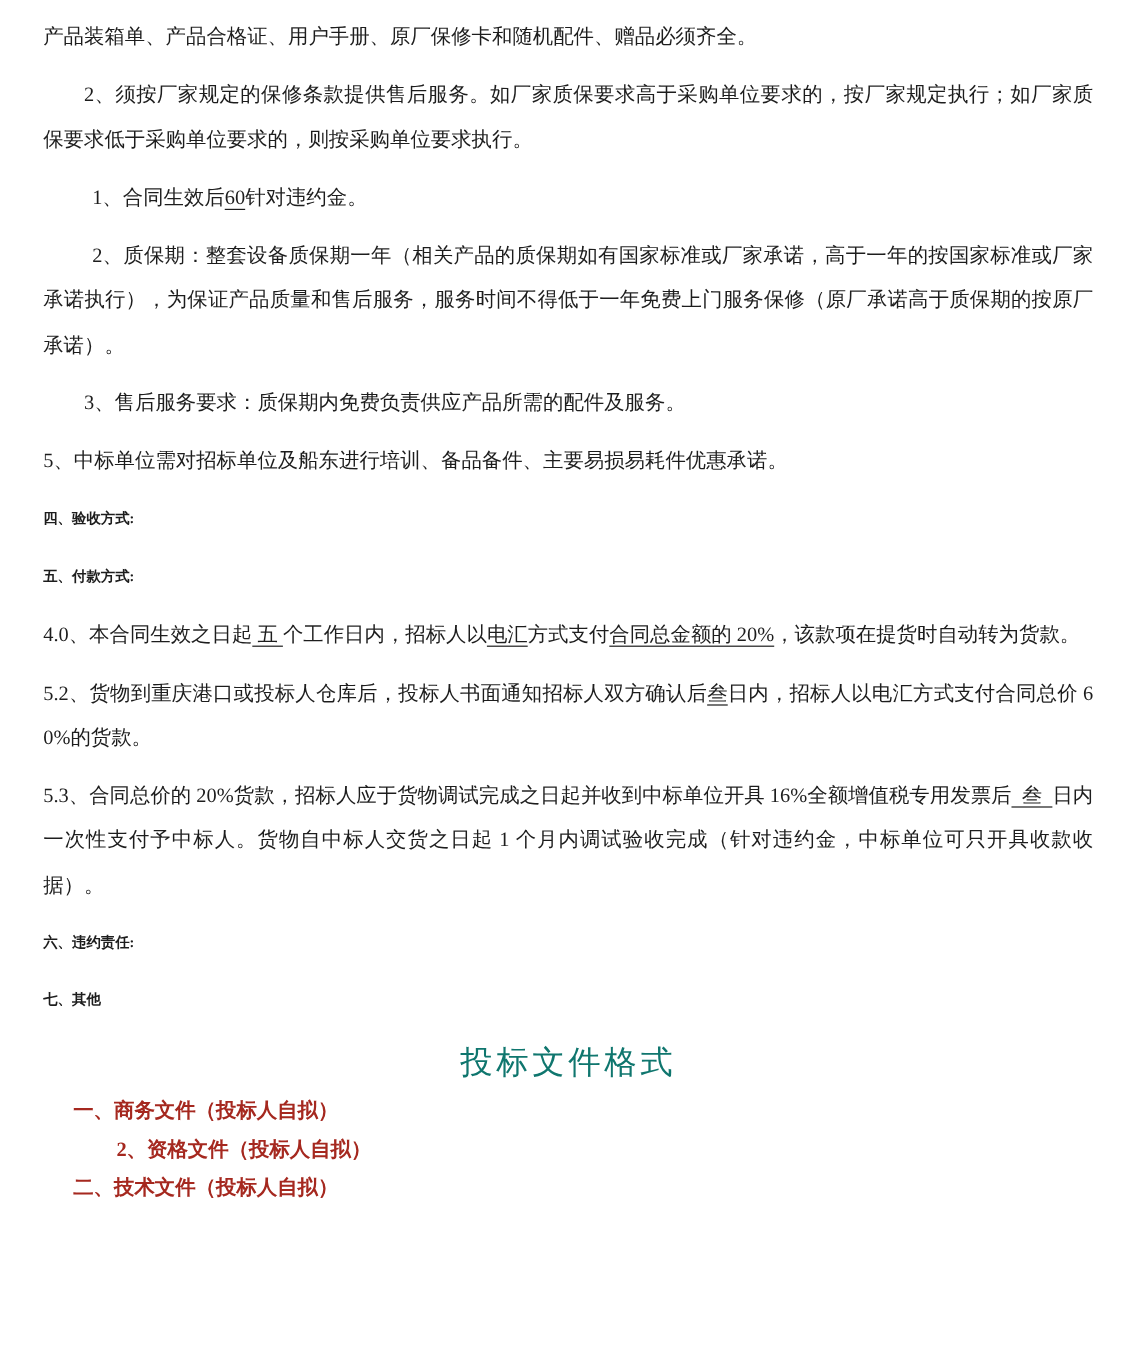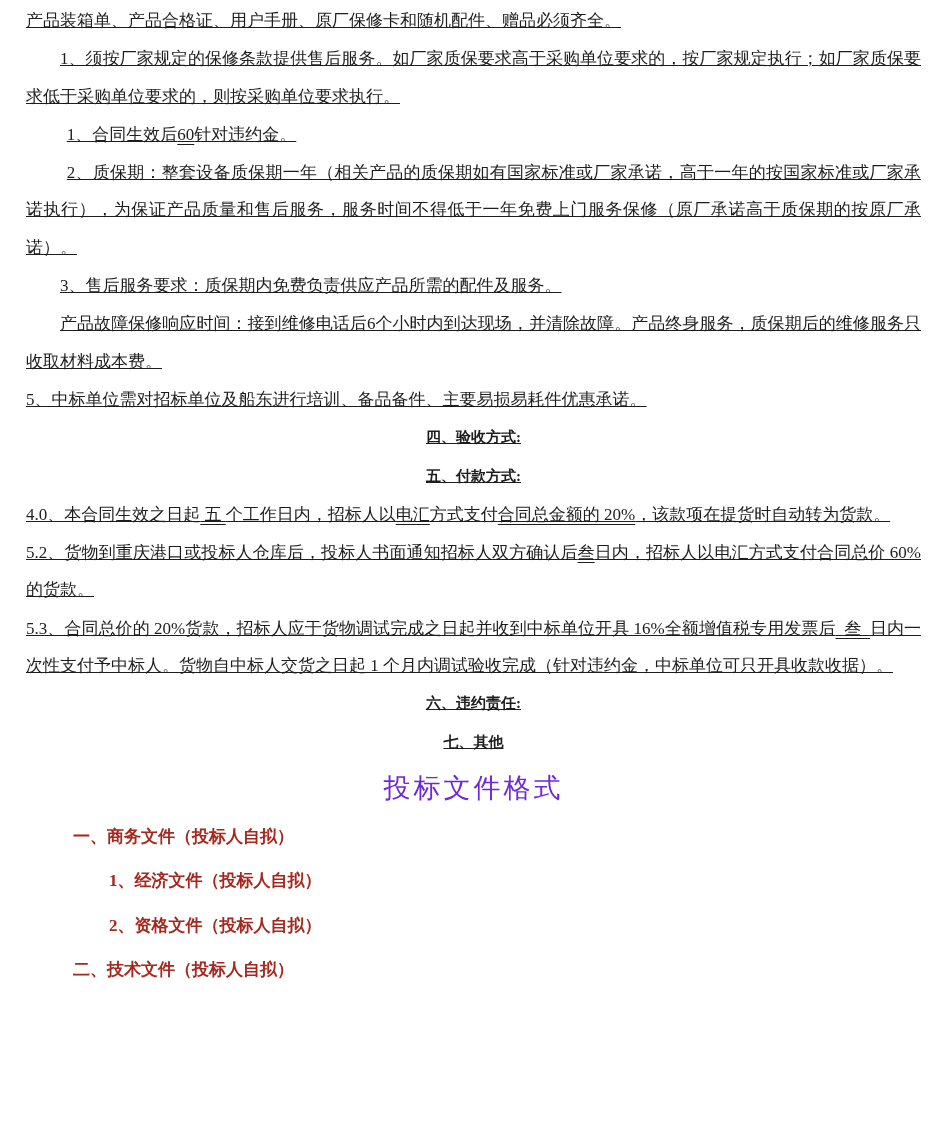--- a/index.html
+++ b/index.html
@@ -12,78 +12,75 @@
     color: #1d1d1d;
   }
   .page {
     box-sizing: border-box;
     width: 950px;
     height: 1143px;
     padding: 1px 28px 0 25px;
   }
   
   p.doc {
-    margin: 1px;
+    margin: 11px;
     font-size: 17px;
     line-height: 37.3px;
     text-align: justify;
     white-space: pre-wrap;
     word-break: break-all;
-    text-decoration: underline;
   }
   p.doc.heading {
     font-weight: bold;
-    font-size: 15px;
-    text-align: center;
+    font-size: 12px;
+    text-align: left;
   }
   .u {
     text-decoration: underline;
     text-underline-offset: 4px;
   }
   
   h1.doc-title {
     margin: 6px 0 4px 0;
     font-size: 27px;
     font-weight: 400;
     line-height: 42px;
     text-align: center;
     letter-spacing: 3px;
-    color: #6d28d9;
+    color: #0f766e;
   }
   
   .fmt-item {
-    margin: 12px;
+    margin: 0;
     font-size: 17px;
     font-weight: bold;
     line-height: 32.4px;
     white-space: pre-wrap;
   }
   .fmt-item.lvl1 { padding-left: 36px; }
   .fmt-item.lvl2 { padding-left: 72px; }
 </style>
 </head>
 <body style="color: rgb(29, 29, 29); background: rgb(255, 255, 255);">
 
 <div class="page">
   <div id="doc-body">
       <p class="doc"><span>产品装箱单、产品合格证、用户手册、原厂保修卡和随机配件、赠品必须齐全。</span></p>
-      <p class="doc" style="text-indent: 2em;"><span>1、须按厂家规定的保修条款提供售后服务。如厂家质保要求高于采购单位要求的，按厂家规定执行；如厂家质保要求低于采购单位要求的，则按采购单位要求执行。</span></p>
+      <p class="doc" style="text-indent: 2em;"><span>2、须按厂家规定的保修条款提供售后服务。如厂家质保要求高于采购单位要求的，按厂家规定执行；如厂家质保要求低于采购单位要求的，则按采购单位要求执行。</span></p>
       <p class="doc" style="text-indent: 2.4em;"><span>1、合同生效后</span><span class="u">60</span><span>针对违约金。</span></p>
       <p class="doc" style="text-indent: 2.4em;"><span>2、质保期：整套设备质保期一年（相关产品的质保期如有国家标准或厂家承诺，高于一年的按国家标准或厂家承诺执行），为保证产品质量和售后服务，服务时间不得低于一年免费上门服务保修（原厂承诺高于质保期的按原厂承诺）。</span></p>
       <p class="doc" style="text-indent: 2em;"><span>3、售后服务要求：质保期内免费负责供应产品所需的配件及服务。</span></p>
-      <p class="doc" style="text-indent: 2em;"><span>产品故障保修响应时间：接到维修电话后6个小时内到达现场，并清除故障。产品终身服务，质保期后的维修服务只收取材料成本费。</span></p>
       <p class="doc"><span>5、中标单位需对招标单位及船东进行培训、备品备件、主要易损易耗件优惠承诺。</span></p>
       <p class="doc heading"><span>四、验收方式:</span></p>
       <p class="doc heading"><span>五、付款方式:</span></p>
       <p class="doc"><span>4.0、本合同生效之日起</span><span class="u"> 五 </span><span>个工作日内，招标人以</span><span class="u">电汇</span><span>方式支付</span><span class="u">合同总金额的 20%</span><span>，该款项在提货时自动转为货款。</span></p>
       <p class="doc"><span>5.2、货物到重庆港口或投标人仓库后，投标人书面通知招标人双方确认后</span><span class="u">叁</span><span>日内，招标人以电汇方式支付合同总价 60%的货款。</span></p>
       <p class="doc"><span>5.3、合同总价的 20%货款，招标人应于货物调试完成之日起并收到中标单位开具 16%全额增值税专用发票后</span><span class="u">  叁  </span><span>日内一次性支付予中标人。货物自中标人交货之日起 1 个月内调试验收完成（针对违约金，中标单位可只开具收款收据）。</span></p>
       <p class="doc heading"><span>六、违约责任:</span></p>
       <p class="doc heading"><span>七、其他</span></p>
     </div>
   <h1 class="doc-title">投标文件格式</h1>
   <div id="format-list" style="color: rgb(165, 40, 31);">
       <p class="fmt-item lvl1">一、商务文件（投标人自拟）</p>
-      <p class="fmt-item lvl2">1、经济文件（投标人自拟）</p>
       <p class="fmt-item lvl2">2、资格文件（投标人自拟）</p>
       <p class="fmt-item lvl1">二、技术文件（投标人自拟）</p>
     </div>
 </div>
 
 </body></html>

